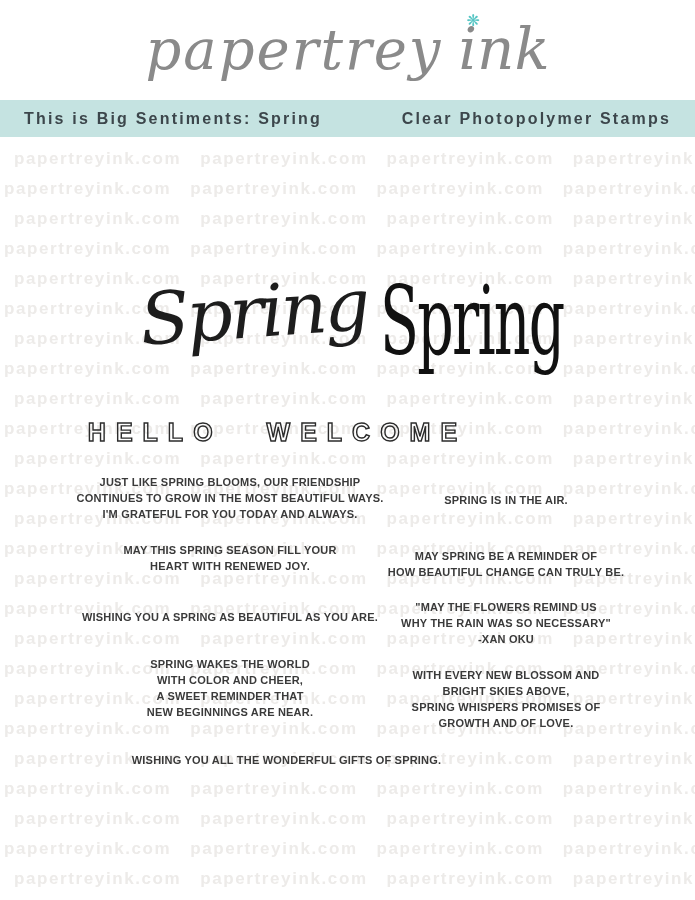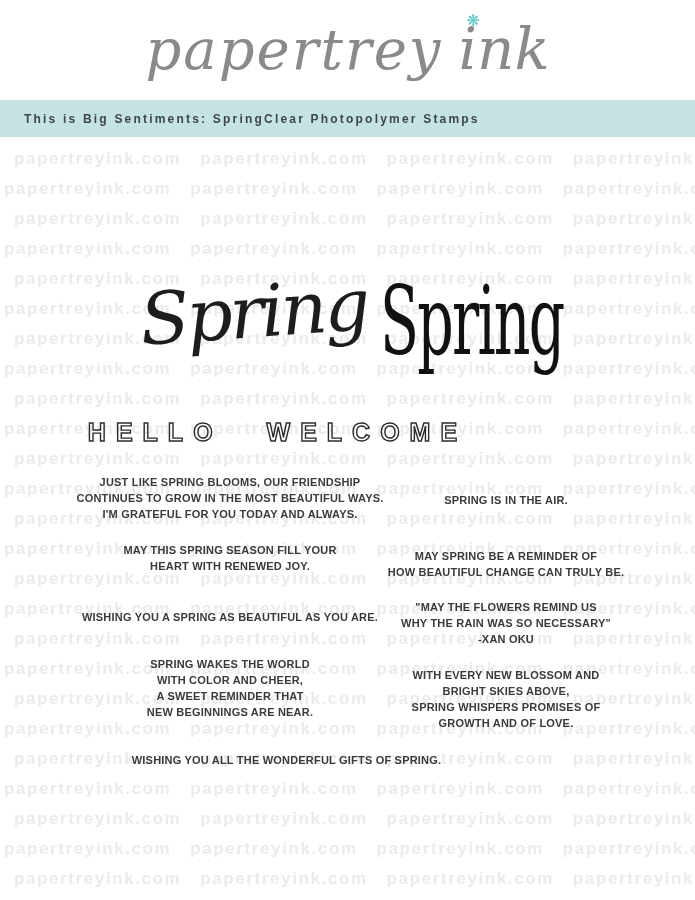--- a/index.html
+++ b/index.html
@@ -27,23 +27,23 @@
   .flower {
     position:absolute; top:-5px; left:8px;
     font-size:16px; line-height:1; color:#55c5c4;
     font-style:normal;
   }
 
   
   .banner {
     position:absolute; top:100px; left:0; width:695px; height:37px;
     box-sizing:border-box; padding:0 24px;
-    display:flex; align-items:center; 
+    display:flex; align-items:center; justify-content:space-between;
     background:#c5e3e1; color:#3c464b;
-    font-size:12px; font-weight:600; letter-spacing:2.2px;
+    font-size:16px; font-weight:600; letter-spacing:2.2px;
     z-index:2; white-space:nowrap;
   }
 
   
   .wm-layer { position:absolute; inset:0; z-index:0; }
   .wm-row {
     position:absolute; white-space:nowrap;
     font-size:17px; letter-spacing:1.6px; font-weight:600;
     color:#edebe9; line-height:1; user-select:none;
   }

